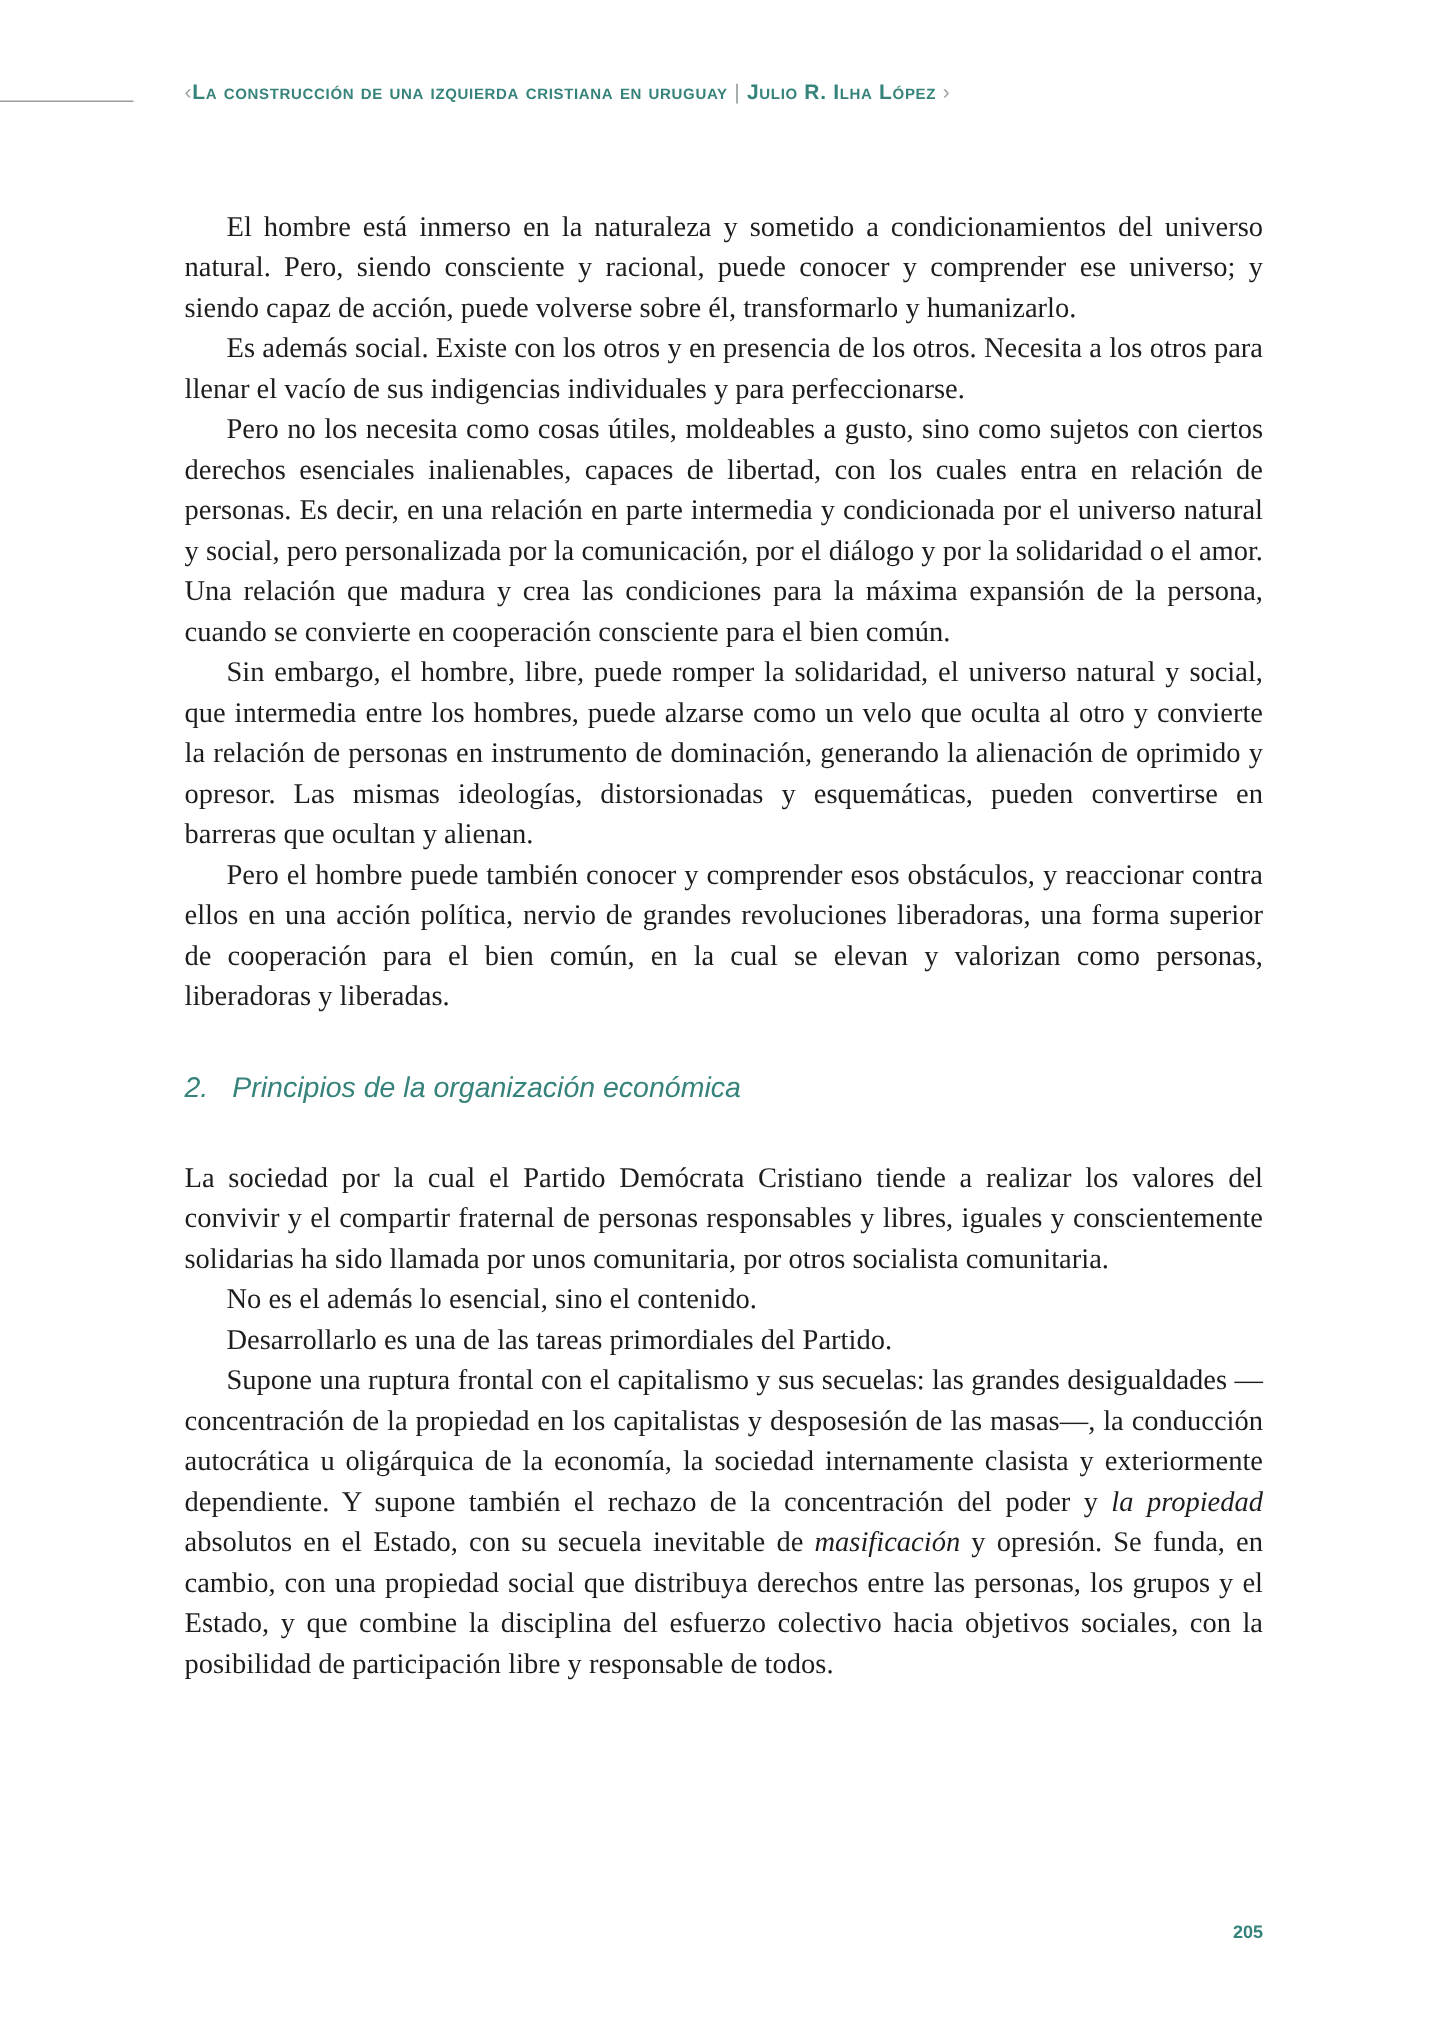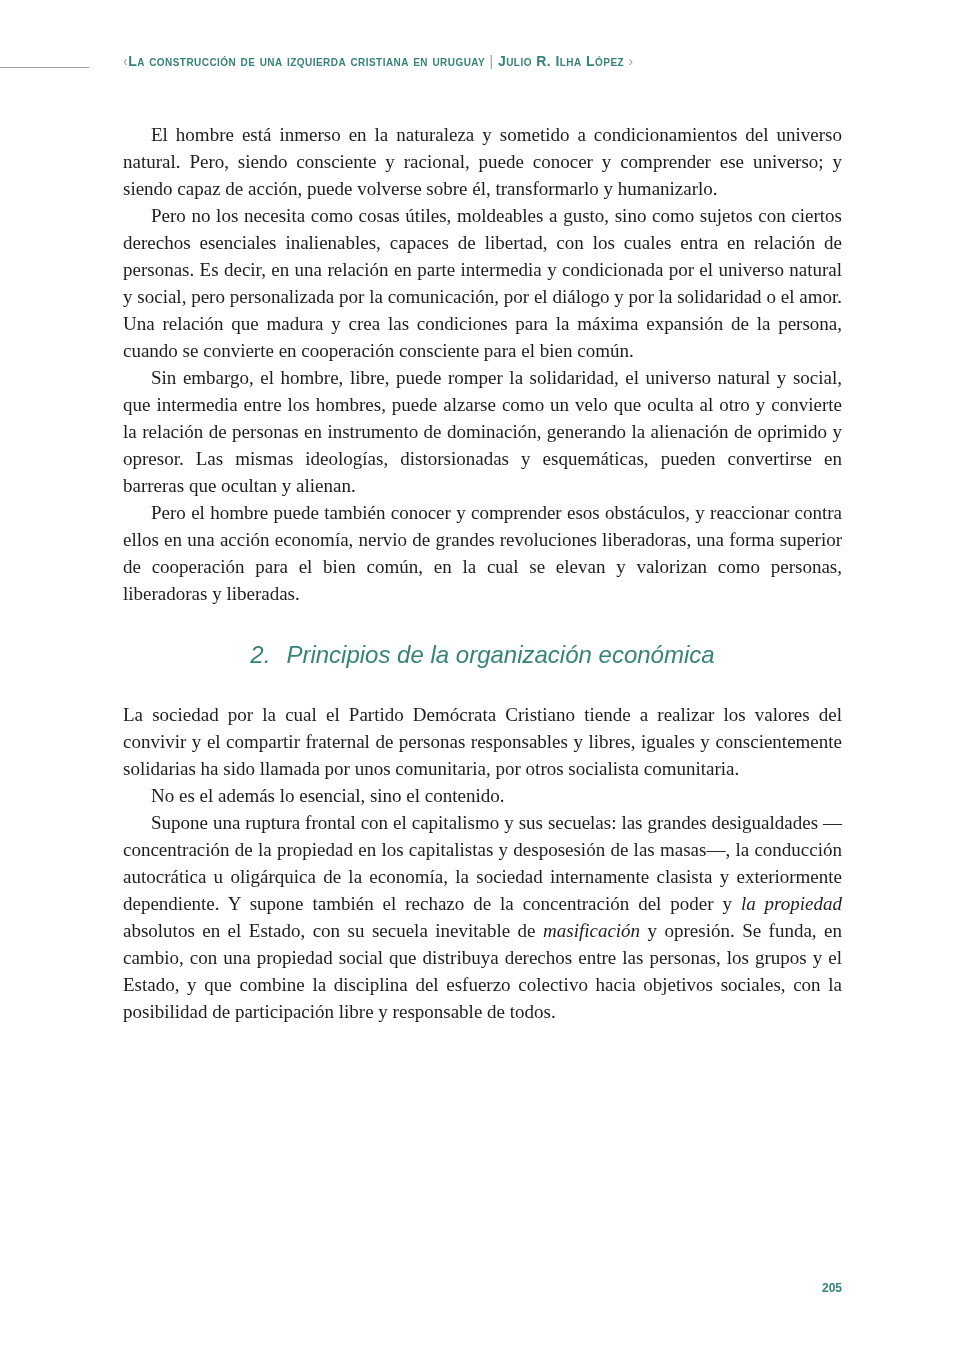--- a/index.html
+++ b/index.html
@@ -35,45 +35,45 @@
     color: var(--accent, #35837a);
     white-space: nowrap;
   }
   .running-head .mark {
     color: var(--muted, #9ba29f);
     font-weight: normal;
   }
   .body-text {
     position: absolute;
     left: 123px;
-    top: 121px;
+    top: 138px;
     width: 719px;
     font-size: 19px;
     line-height: 27px;
     text-align: justify;
     color: var(--ink, #1d1d1d);
   }
   .para {
     margin: 0;
   }
   .para.indent {
     text-indent: 28px;
   }
   .para em {
     font-style: italic;
   }
   .section-heading {
     margin: 35px 0 33px 0;
     font-family: "Liberation Sans", sans-serif;
     font-style: italic;
     font-weight: normal;
-    font-size: 24px;
+    font-size: 19px;
     line-height: 26px;
     color: var(--accent, #35837a);
-    text-align: center;
+    text-align: left;
     text-indent: 0;
   }
   .section-heading .h-num {
     display: inline-block;
     margin-right: 16px;
   }
   .page-number {
     position: absolute;
     top: 1281px;
     left: 123px;
@@ -89,24 +89,26 @@
 <body>
 
 <div class="page">
 
   <div class="header-rule"></div>
 
   <div class="running-head"><span class="mark">‹</span><span class="head-title">La construcción de una izquierda cristiana en uruguay</span><span class="mark sep"> | </span><span class="head-author">Julio R. Ilha López</span><span class="mark"> ›</span></div>
 
   <main class="body-text">
       <p class="para indent"><span>El hombre está inmerso en la naturaleza y sometido a condicionamientos del universo natural. Pero, siendo consciente y racional, puede conocer y comprender ese universo; y siendo capaz de acción, puede volverse sobre él, transformarlo y humanizarlo.</span></p>
+      <p class="para indent"><span>Es además social. Existe con los otros y en presencia de los otros. Necesita a los otros para llenar el vacío de sus indigencias individuales y para perfeccionarse.</span></p>
       <p class="para indent"><span>Pero no los necesita como cosas útiles, moldeables a gusto, sino como sujetos con ciertos derechos esenciales inalienables, capaces de libertad, con los cuales entra en relación de personas. Es decir, en una relación en parte intermedia y condicionada por el universo natural y social, pero personalizada por la comunicación, por el diálogo y por la solidaridad o el amor. Una relación que madura y crea las condiciones para la máxima expansión de la persona, cuando se convierte en cooperación consciente para el bien común.</span></p>
       <p class="para indent"><span>Sin embargo, el hombre, libre, puede romper la solidaridad, el universo natural y social, que intermedia entre los hombres, puede alzarse como un velo que oculta al otro y convierte la relación de personas en instrumento de dominación, generando la alienación de oprimido y opresor. Las mismas ideologías, distorsionadas y esquemáticas, pueden convertirse en barreras que ocultan y alienan.</span></p>
-      <p class="para indent"><span>Pero el hombre puede también conocer y comprender esos obstáculos, y reaccionar contra ellos en una acción economía, nervio de grandes revoluciones liberadoras, una forma superior de cooperación para el bien común, en la cual se elevan y valorizan como personas, liberadoras y liberadas.</span></p>
+      <p class="para indent"><span>Pero el hombre puede también conocer y comprender esos obstáculos, y reaccionar contra ellos en una acción política, nervio de grandes revoluciones liberadoras, una forma superior de cooperación para el bien común, en la cual se elevan y valorizan como personas, liberadoras y liberadas.</span></p>
       <h2 class="section-heading"><span class="h-num">2.</span><span>Principios de la organización económica</span></h2>
       <p class="para"><span>La sociedad por la cual el Partido Demócrata Cristiano tiende a realizar los valores del convivir y el compartir fraternal de personas responsables y libres, iguales y conscientemente solidarias ha sido llamada por unos comunitaria, por otros socialista comunitaria.</span></p>
       <p class="para indent"><span>No es el además lo esencial, sino el contenido.</span></p>
+      <p class="para indent"><span>Desarrollarlo es una de las tareas primordiales del Partido.</span></p>
       <p class="para indent"><span>Supone una ruptura frontal con el capitalismo y sus secuelas: las grandes desigualdades —concentración de la propiedad en los capitalistas y desposesión de las masas—, la conducción autocrática u oligárquica de la economía, la sociedad internamente clasista y exteriormente dependiente. Y supone también el rechazo de la concentración del poder y </span><em>la propiedad</em><span> absolutos en el Estado, con su secuela inevitable de </span><em>masificación</em><span> y opresión. Se funda, en cambio, con una propiedad social que distribuya derechos entre las personas, los grupos y el Estado, y que combine la disciplina del esfuerzo colectivo hacia objetivos sociales, con la posibilidad de participación libre y responsable de todos.</span></p>
     </main>
 
   <div class="page-number">205</div>
 
 </div>
 
 </body></html>

